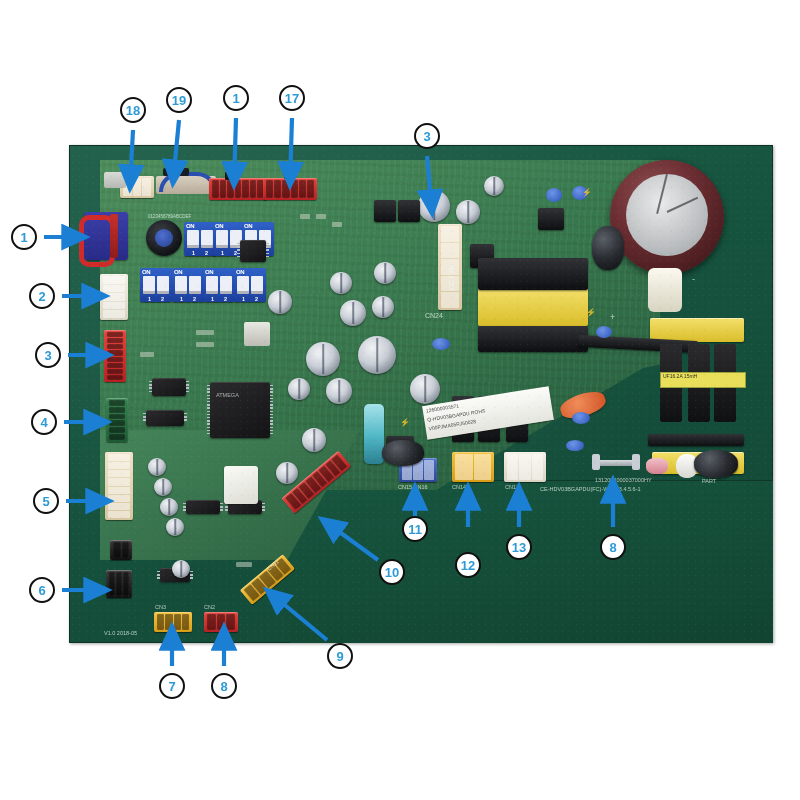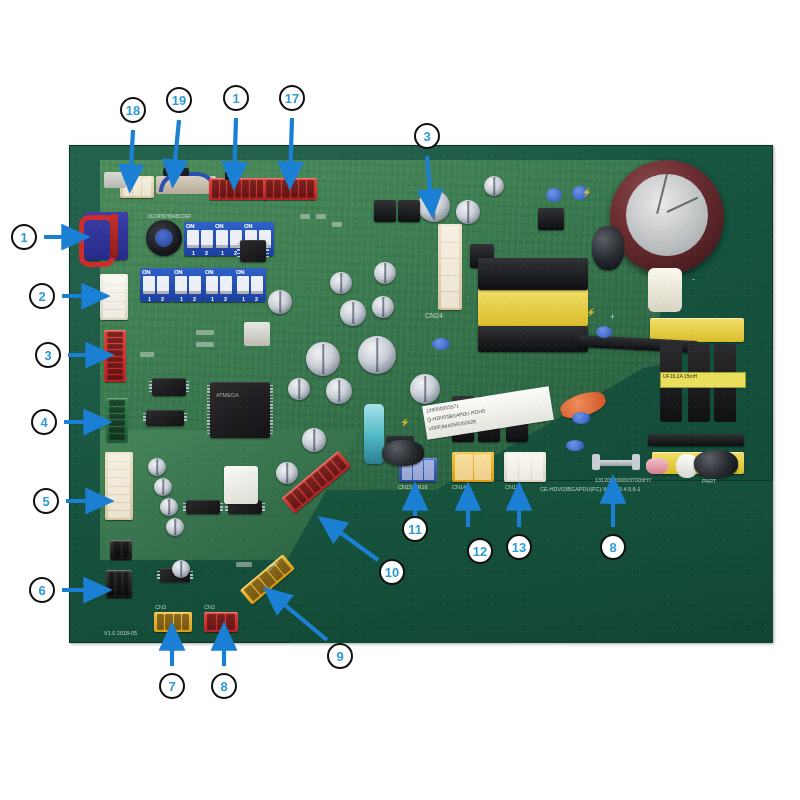--- a/index.html
+++ b/index.html
@@ -555,21 +555,21 @@
   <div class="callout" style="left:29px;top:283px;">2</div>
   <div class="callout" style="left:35px;top:342px;">3</div>
   <div class="callout" style="left:31px;top:409px;">4</div>
   <div class="callout" style="left:33px;top:488px;">5</div>
   <div class="callout" style="left:29px;top:577px;">6</div>
   <div class="callout" style="left:159px;top:673px;">7</div>
   <div class="callout" style="left:211px;top:673px;">8</div>
   <div class="callout" style="left:327px;top:643px;">9</div>
   <div class="callout" style="left:379px;top:559px;">10</div>
   <div class="callout" style="left:402px;top:516px;">11</div>
-  <div class="callout" style="left:455px;top:538px;margin-left:12px;">12</div>
+  <div class="callout" style="left:455px;top:552px;">12</div>
   <div class="callout" style="left:506px;top:534px;">13</div>
   <div class="callout" style="left:600px;top:534px;">8</div>
   <div class="callout" style="left:414px;top:123px;">3</div>
   <div class="callout" style="left:279px;top:85px;">17</div>
   <div class="callout" style="left:223px;top:85px;">1</div>
   <div class="callout" style="left:166px;top:87px;">19</div>
   <div class="callout" style="left:120px;top:97px;">18</div>
 
 </div>
 

